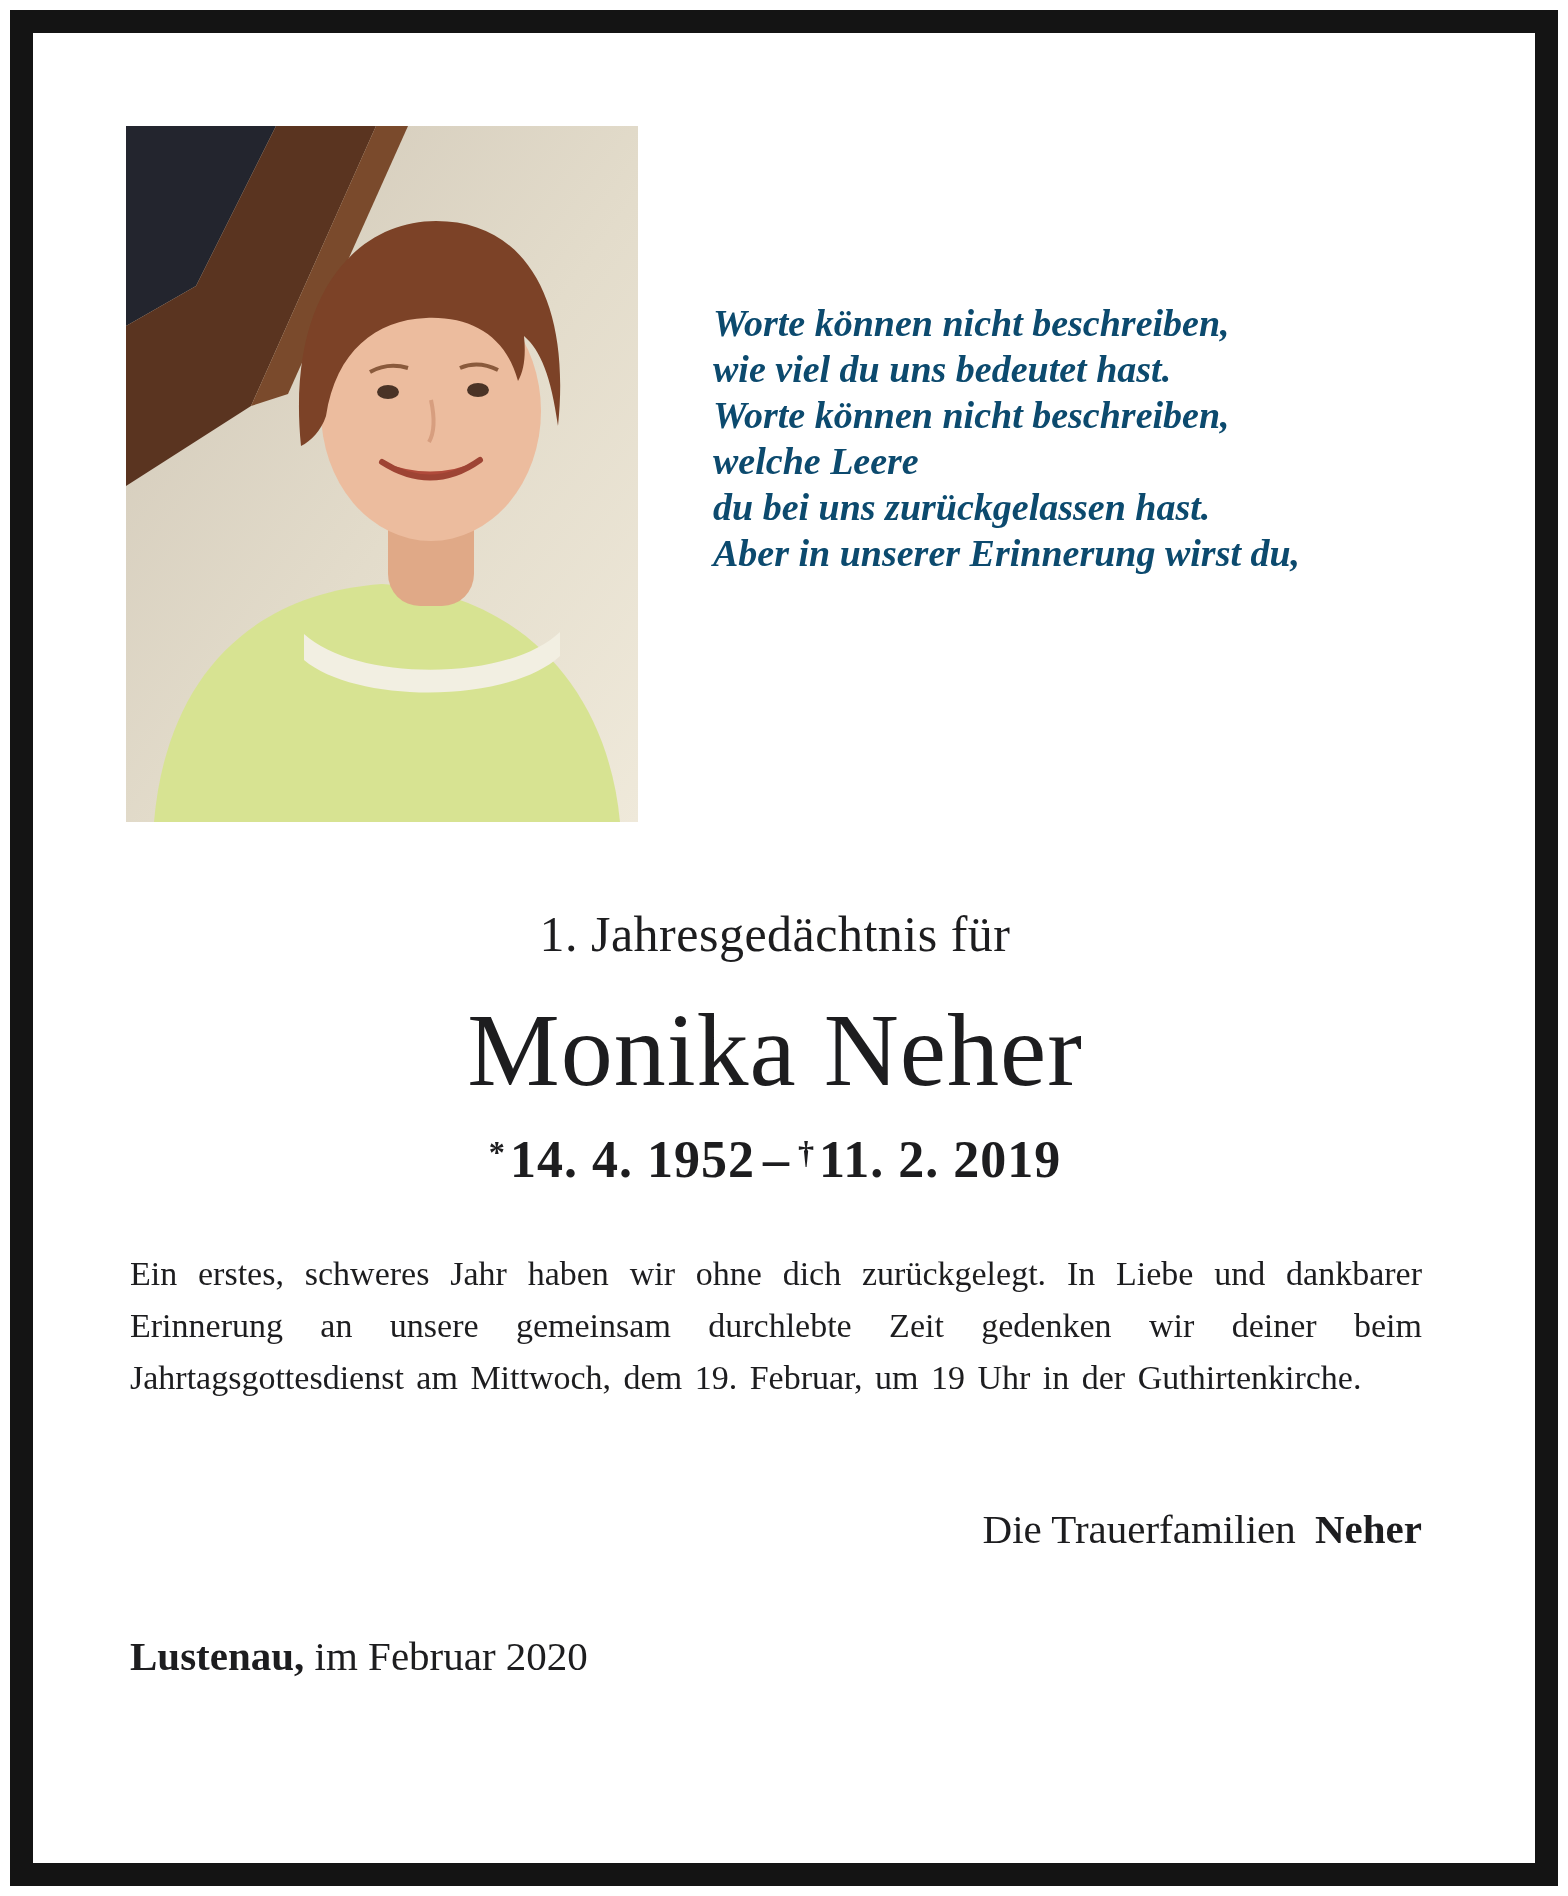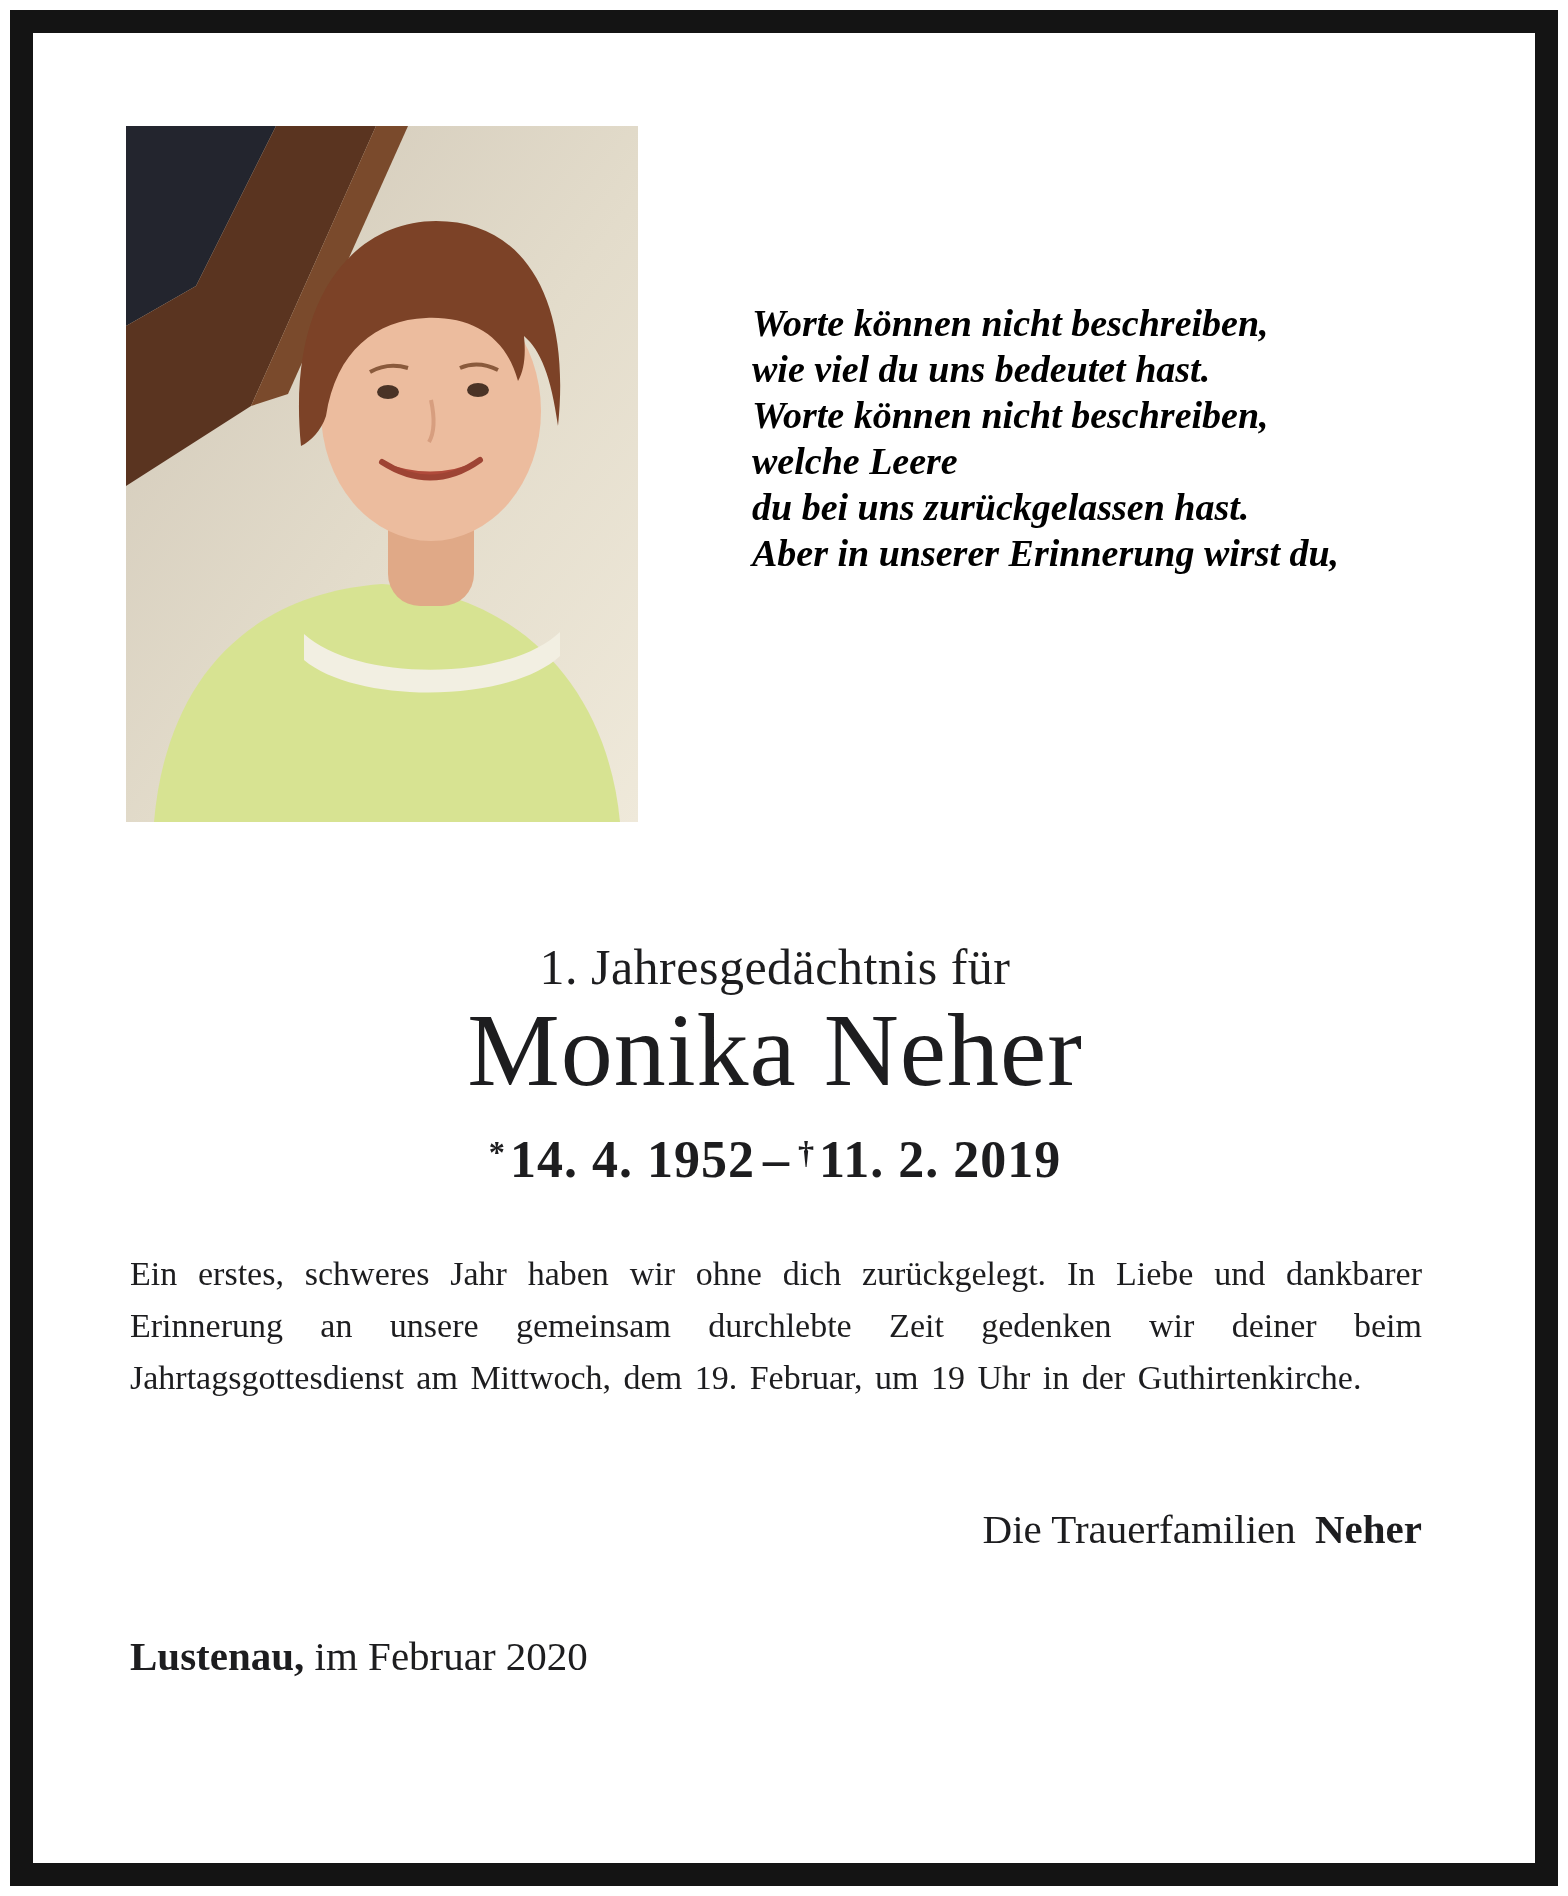--- a/index.html
+++ b/index.html
@@ -19,36 +19,35 @@
   }
   .photo {
     position:absolute;
     left:126px; top:126px;
     width:512px; height:696px;
     overflow:hidden;
   }
   .photo svg { display:block; width:100%; height:100%; }
   .poem {
     position:absolute;
-    left:752px; top:300px;
+    left:713px; top:300px;
     width:640px;
     font-style:italic;
     font-weight:700;
     font-size:38px;
     line-height:46px;
-    color:#000000;
+    color:#0c4a6e;
   }
   .occasion {
     position:absolute;
     left:130px; top:905px;
     width:1290px;
     text-align:center;
     font-size:50px;
     letter-spacing:0.5px;
-    margin-top:33px;
   }
   .deceased-name {
     position:absolute;
     left:130px; top:990px;
     width:1290px;
     text-align:center;
     font-size:104px;
     letter-spacing:1px;
     font-weight:400;
   }

